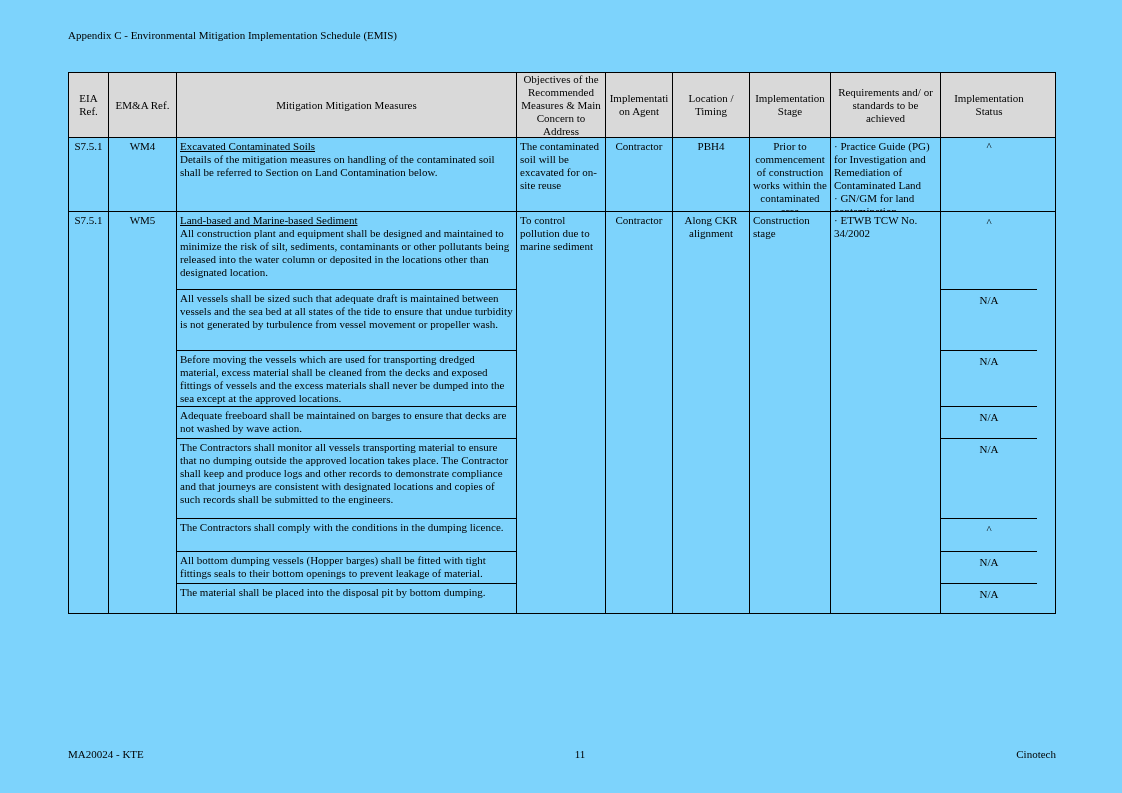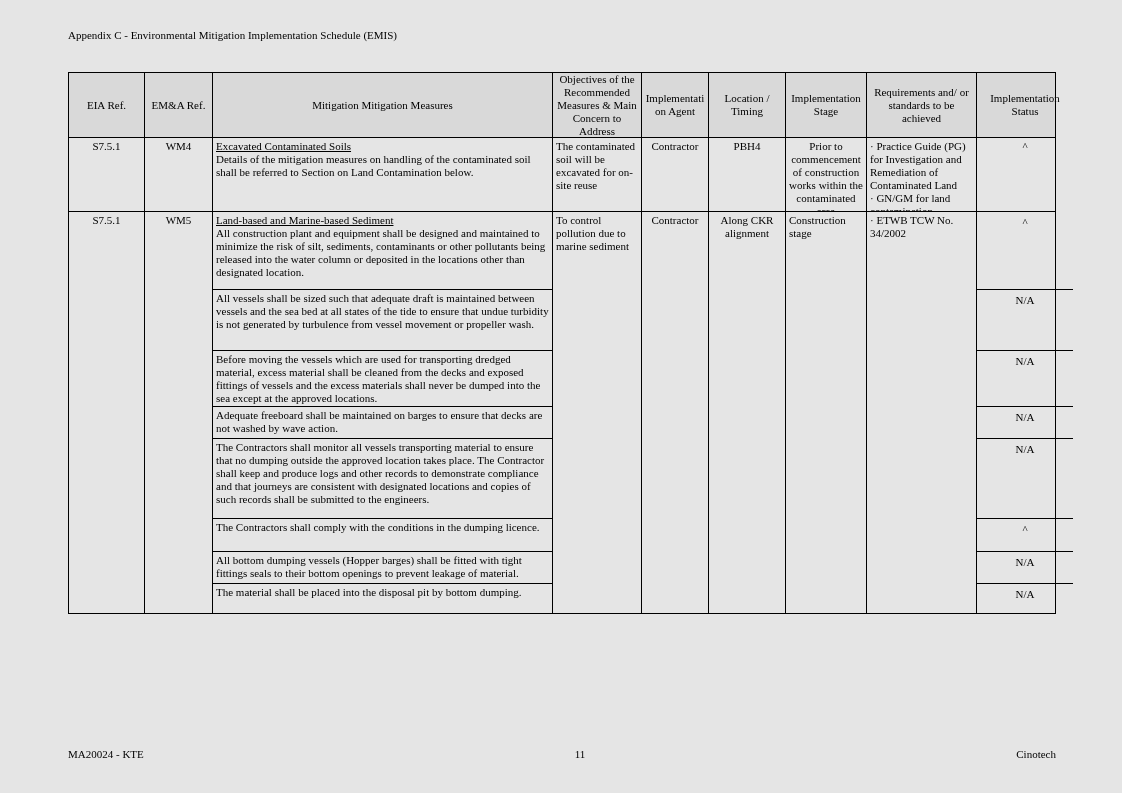--- a/index.html
+++ b/index.html
@@ -3,21 +3,21 @@
 <meta charset="utf-8">
 <style>
   * { margin: 0; padding: 0; box-sizing: border-box; }
   html, body { background: #ffffff; }
   body {
     width: 1122px; height: 793px;
     position: relative;
     font-family: "Liberation Serif", serif;
     color: #000;
   }
-  .page { position: absolute; inset: 0; background: #e5e5e5; }
+  .page { position: absolute; inset: 0; background: #7dd3fc; }
 
   .appendix-title {
     position: absolute; left: 68px; top: 29px;
     font-size: 11px; white-space: nowrap;
   }
 
   .emis-table {
     position: absolute; left: 68px; top: 72px;
     width: 988px;
     border: 1px solid #000;
@@ -30,21 +30,21 @@
     overflow: hidden;
     padding: 2px 3px;
     flex: 0 0 auto;
   }
   .cell.last { border-right: none; }
   .hcell {
     display: flex; align-items: center; justify-content: center;
     text-align: center; font-weight: normal;
     padding: 1px 2px; overflow-wrap: anywhere;
   }
-  .c0 { width: 76px; } .c1 { width: 68px; } .c2 { width: 340px; }
+  .c0 { width: 40px; } .c1 { width: 68px; } .c2 { width: 340px; }
   .c3 { width: 89px; } .c4 { width: 67px; } .c5 { width: 77px; }
   .c6 { width: 81px; } .c7 { width: 110px; } .c8 { width: 96px; }
 
   .row-wm4 { height: 74px; border-bottom: 1px solid #000; }
   .row-wm5 { height: 401px; }
 
   .center { text-align: center; }
   .u { text-decoration: underline; }
 
   .stack { padding: 0; display: flex; flex-direction: column; }

